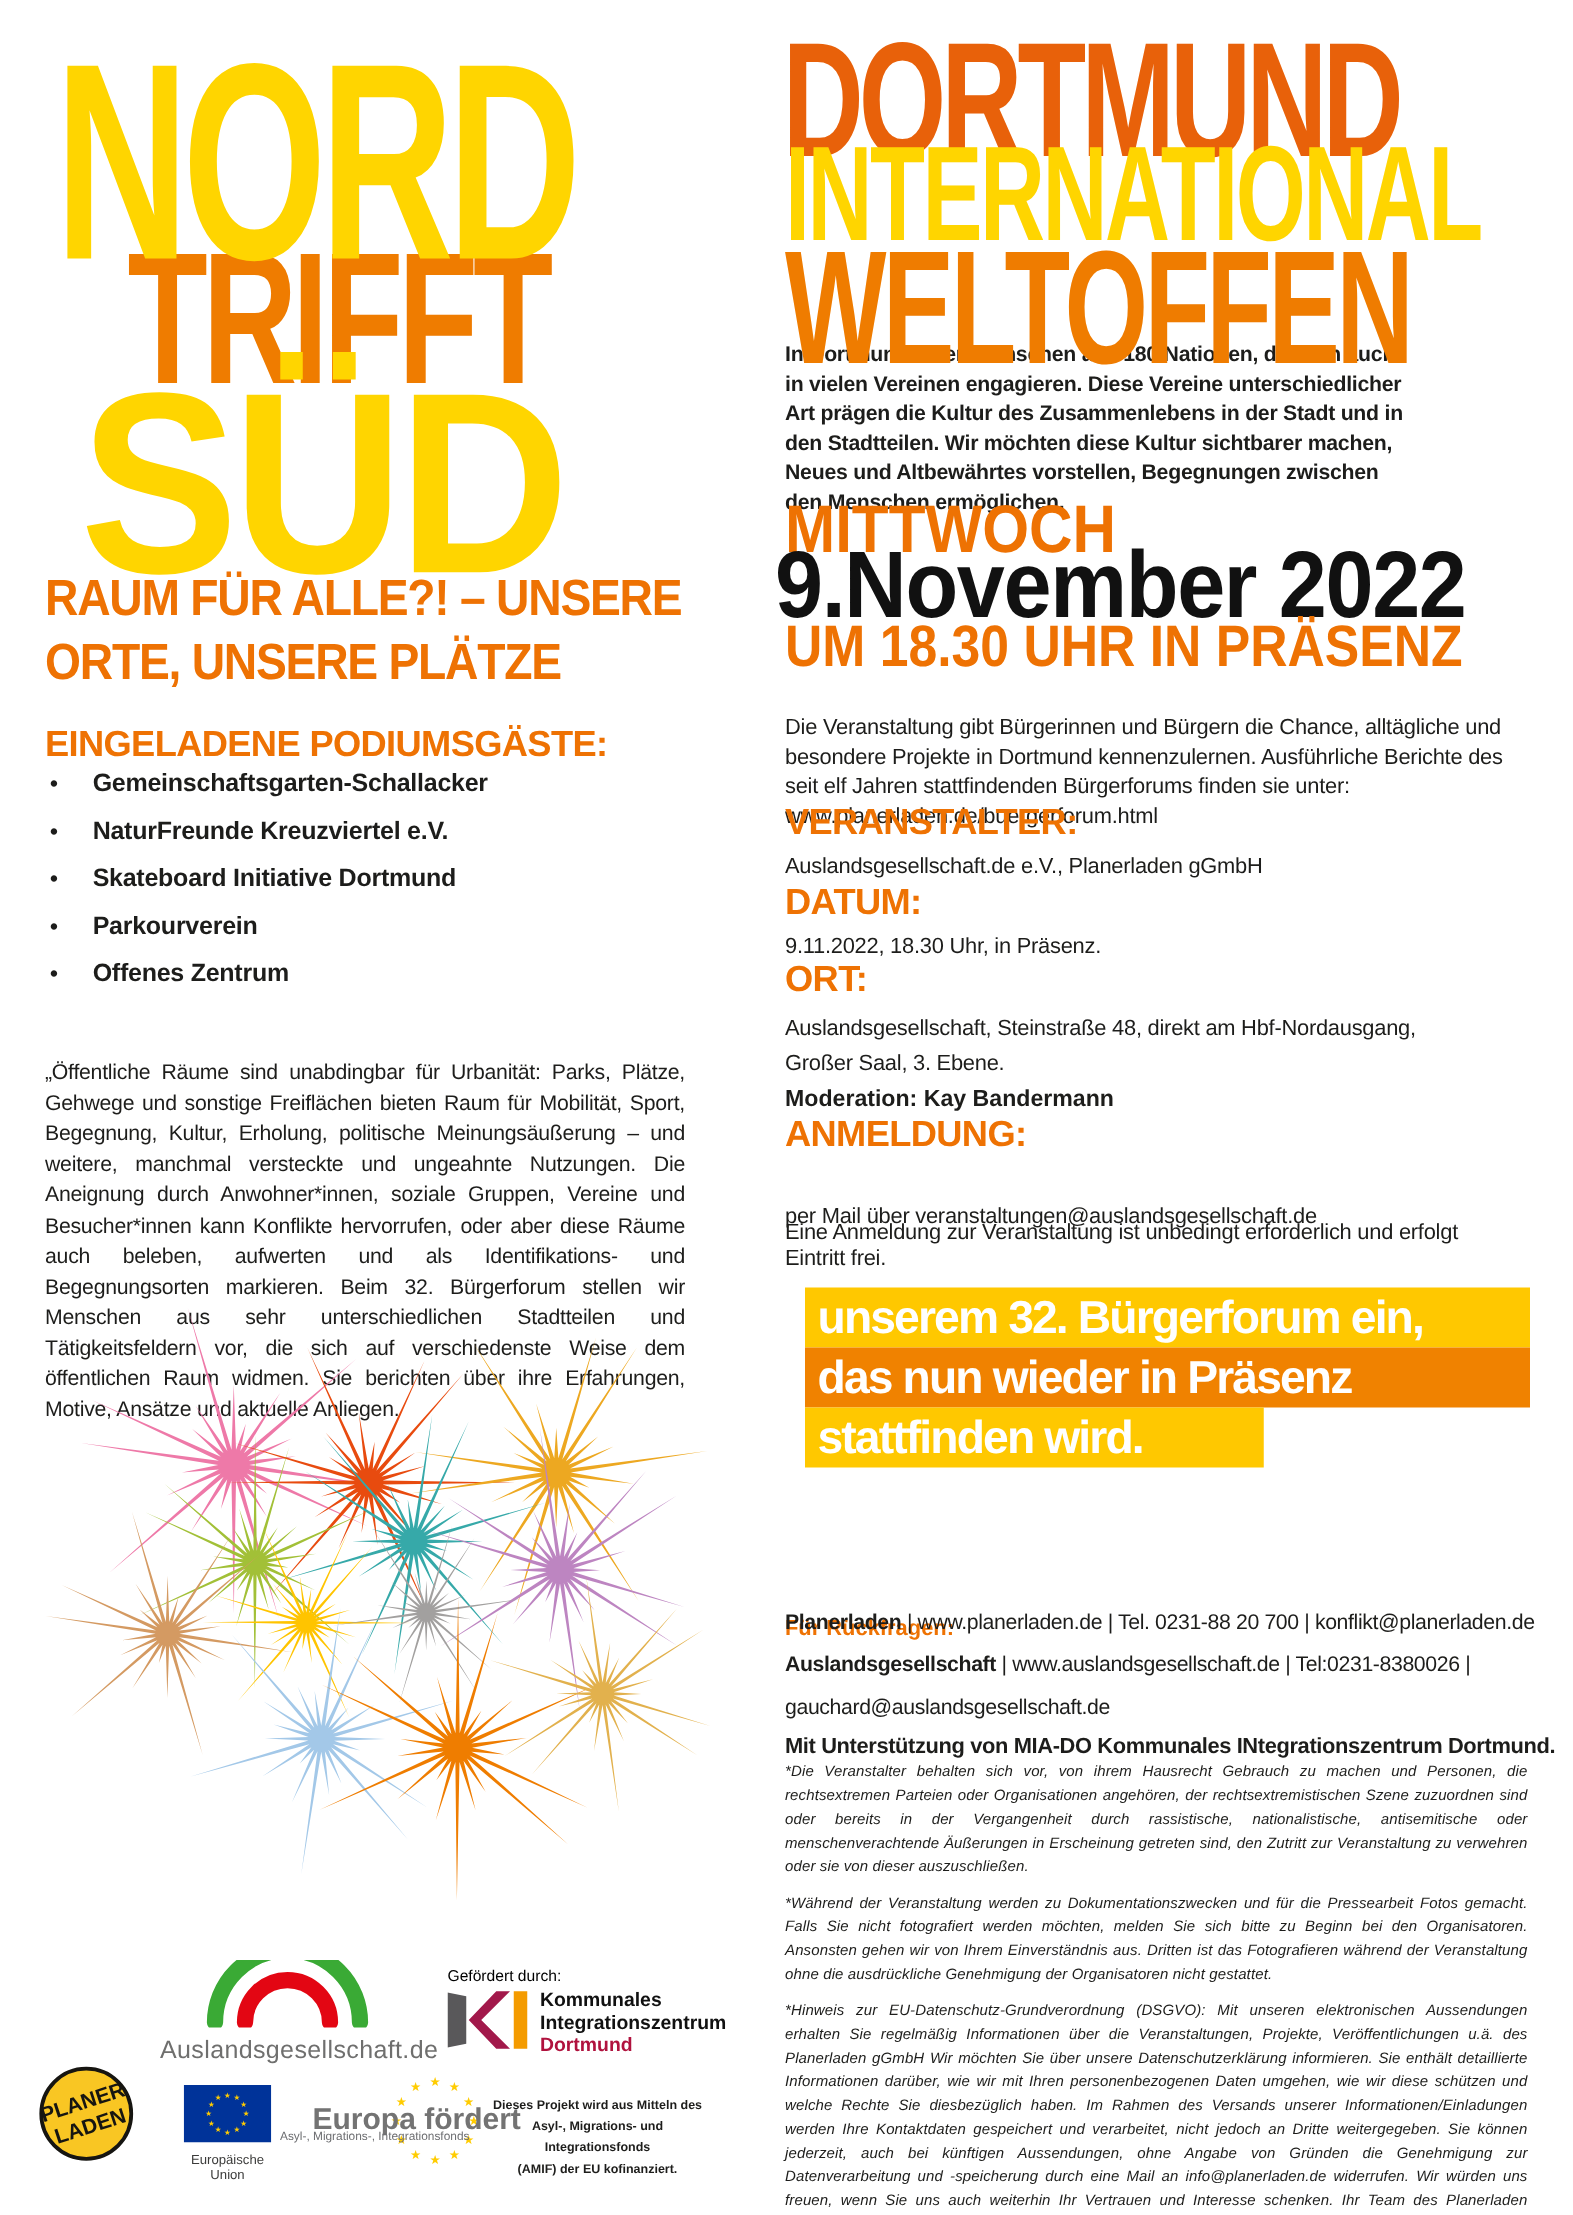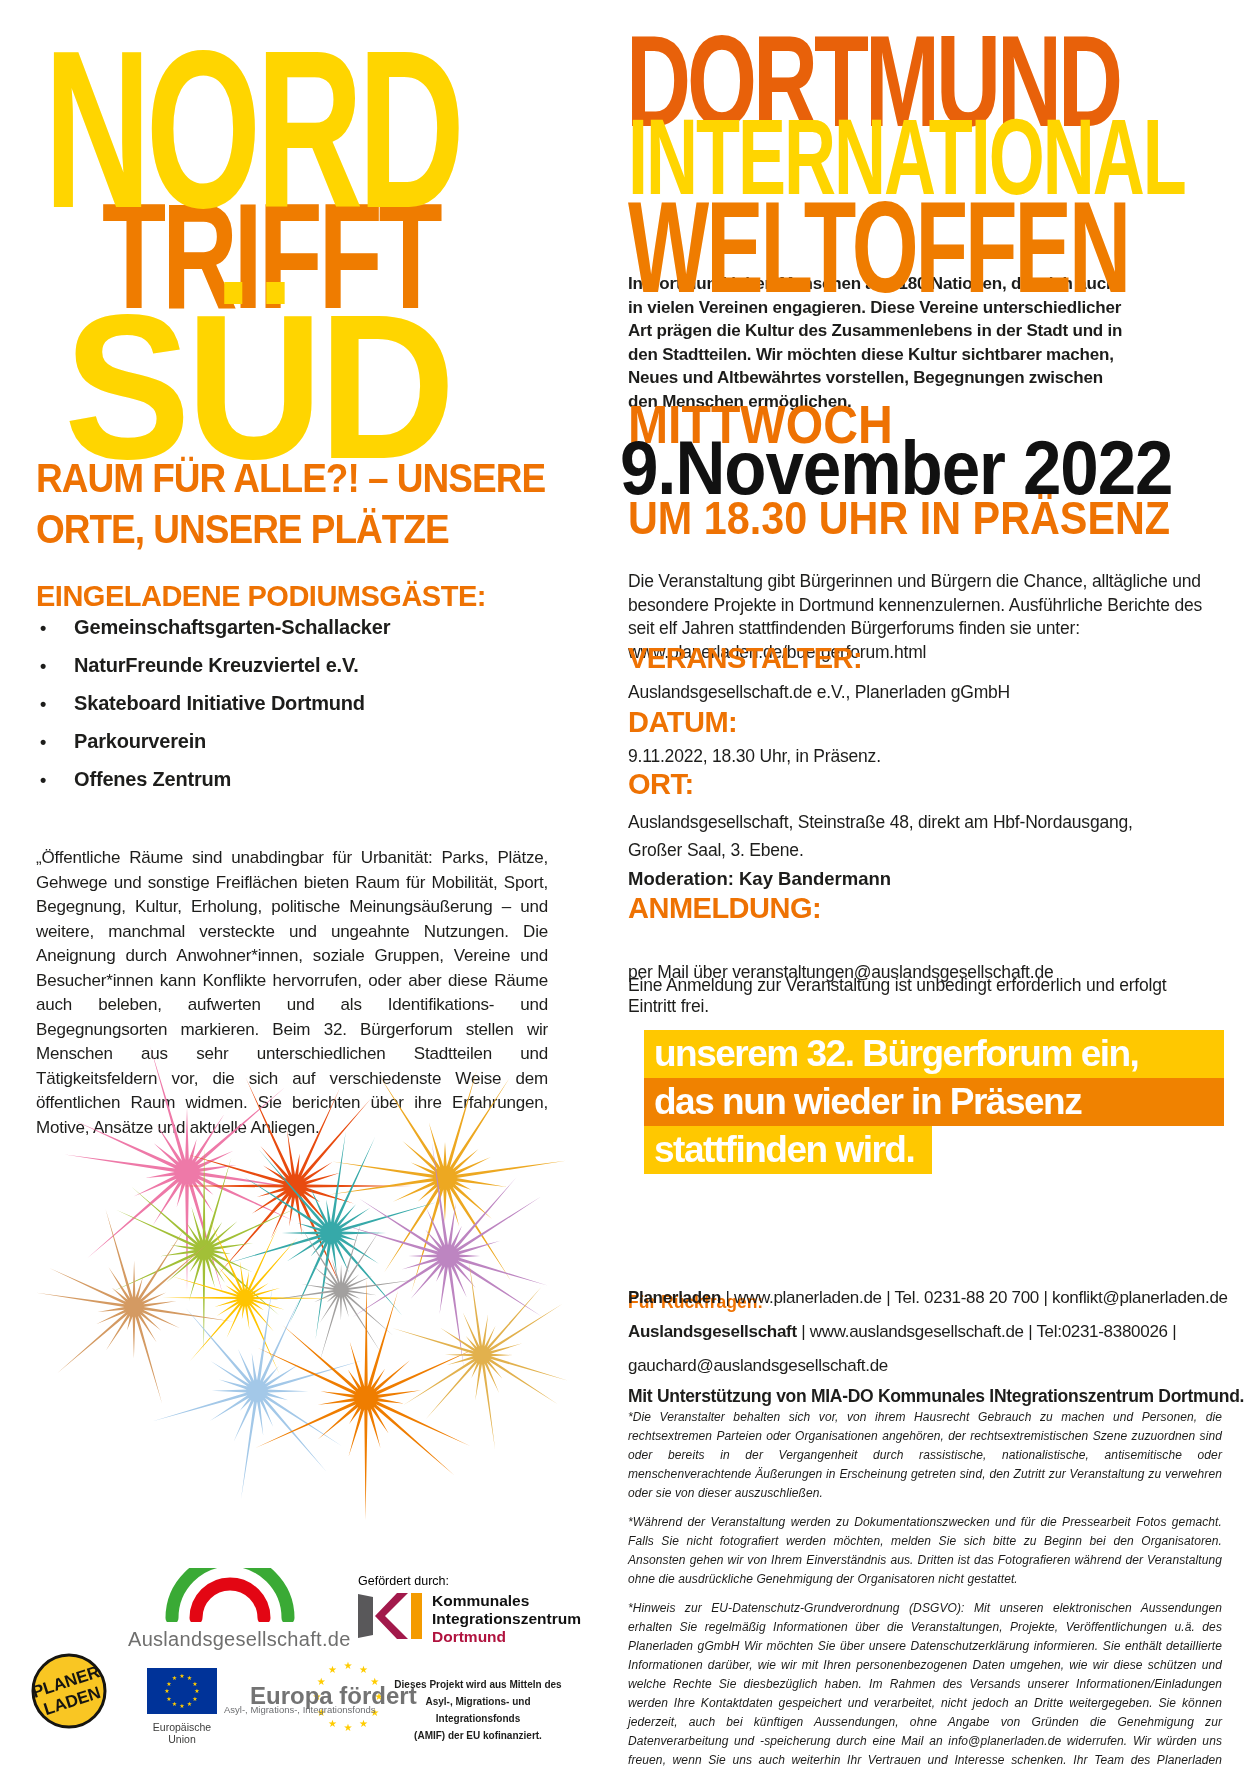--- a/index.html
+++ b/index.html
@@ -156,21 +156,21 @@
 Großer Saal, 3. Ebene.</div>
   <div class="abs r moderation">Moderation: Kay Bandermann</div>
   <div class="abs r sec-h h-anmeldung">ANMELDUNG:</div>
   <div class="abs r txt anm1">Eine Anmeldung zur Veranstaltung ist unbedingt erforderlich und erfolgt</div>
   <div class="abs r txt anm2">per Mail über veranstaltungen@auslandsgesellschaft.de</div>
   <div class="abs r txt eintritt">Eintritt frei.</div>
 
   <div class="abs invite">
       <div class="invite-row yellow-bg" style="width: 580px;">unserem 32. Bürgerforum ein,</div>
       <div class="invite-row orange-bg" style="width: 580px;">das nun wieder in Präsenz</div>
-      <div class="invite-row yellow-bg" style="width: 288px;">stattfinden wird.</div>
+      <div class="invite-row yellow-bg" style="width: 367px;">stattfinden wird.</div>
     </div>
 
   <div class="abs r rueckfragen">Für Rückfragen:</div>
   <div class="abs r contact c1"><b>Planerladen</b><span> | www.planerladen.de | Tel. 0231-88 20 700 | konflikt@planerladen.de</span></div>
   <div class="abs r contact c2"><b>Auslandsgesellschaft</b><span> | www.auslandsgesellschaft.de | Tel:0231-8380026 |</span></div>
   <div class="abs r contact c3">gauchard@auslandsgesellschaft.de</div>
   <div class="abs r support">Mit Unterstützung von MIA-DO Kommunales INtegrationszentrum Dortmund.</div>
 
   <div class="abs r fineprint">
       <p>*Die Veranstalter behalten sich vor, von ihrem Hausrecht Gebrauch zu machen und Personen, die rechtsextremen Parteien oder Organisationen angehören, der rechtsextremistischen Szene zuzuordnen sind oder bereits in der Vergangenheit durch rassistische, nationalistische, antisemitische oder menschenverachtende Äußerungen in Erscheinung getreten sind, den Zutritt zur Veranstaltung zu verwehren oder sie von dieser auszuschließen.</p>

